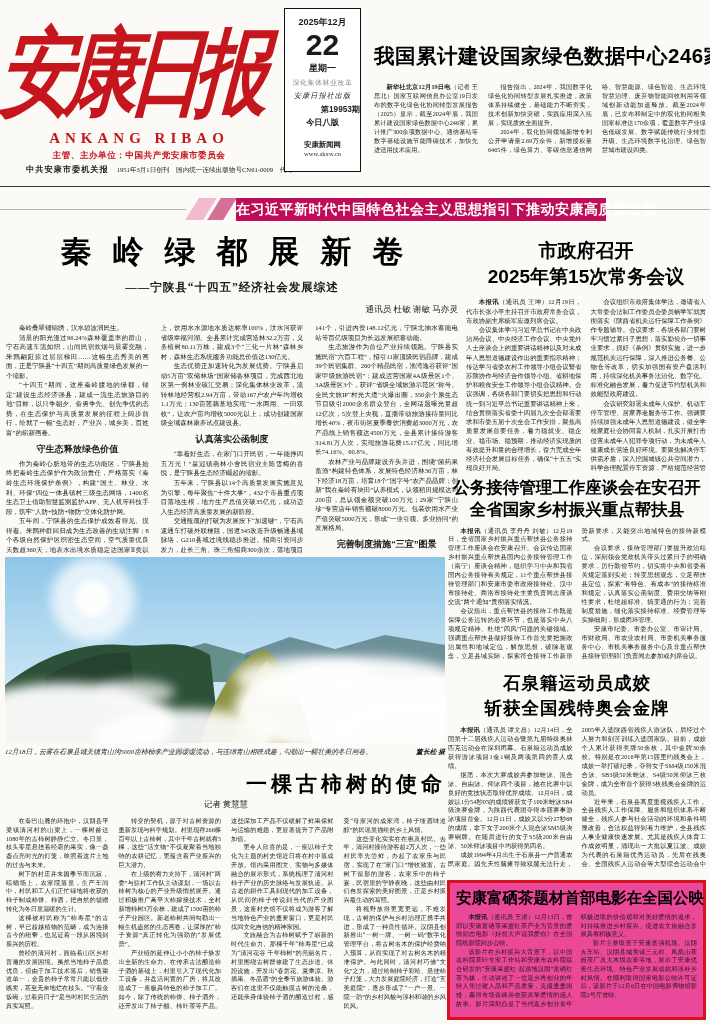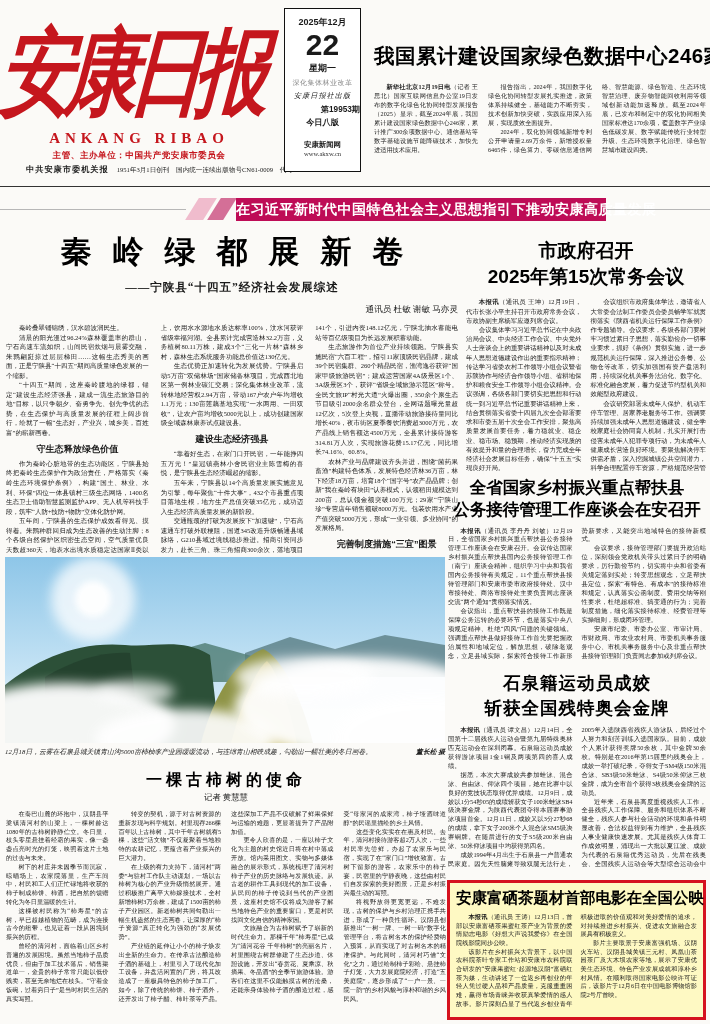--- a/index.html
+++ b/index.html
@@ -85,36 +85,36 @@
 
   
   .athlete{position:absolute;left:448px;top:671px;width:258px;height:206px;}
   .athlete .hl{text-align:center;font-family:"Liberation Sans",sans-serif;font-weight:900;
     font-size:17.5px;line-height:1.4;letter-spacing:1px;white-space:nowrap;color:#000;}
   .athlete .story-body{margin-top:6px;height:146px;column-count:2;column-gap:9px;
     font-size:6.3px;line-height:1.42;}
 
   
   .movie{position:absolute;left:447px;top:880px;width:259px;height:140px;border:3.5px solid #d5121e;
-    background:#fef9c3;padding:5px 6px;}
+    background:#ec4899;padding:5px 6px;}
   .movie .hl{text-align:center;font-family:"Liberation Sans",sans-serif;font-weight:900;
     font-size:15.5px;white-space:nowrap;color:#000;}
   .movie .story-body{margin-top:4px;height:100px;column-count:2;column-gap:8px;
     font-size:6.2px;line-height:1.4;}
 
   
   .photo-block{position:absolute;left:5px;top:557px;width:440px;}
   .photo-frame{width:440px;height:186px;overflow:hidden;background:#bfe0f2;}
   .photo-caption{display:flex;justify-content:space-between;margin-top:4px;font-size:6.8px;
     font-style:italic;color:#222;}
   .photo-caption .credit{font-weight:bold;white-space:nowrap;margin-left:8px;}
 
   
   .persimmon{position:absolute;left:6px;top:762px;width:440px;height:260px;}
-  .persimmon h2{margin:8px 0 0;text-align:center;font-size:16px;font-weight:bold;
+  .persimmon h2{margin:8px 0 0;text-align:right;font-size:21px;font-weight:bold;
     letter-spacing:4px;color:#000;}
   .persimmon .byline{text-align:center;font-size:8.4px;margin-top:1px;color:#222;}
   .persimmon .story-body{margin-top:7px;height:200px;column-count:4;column-gap:10px;
     font-size:6.2px;line-height:1.42;}
 </style>
 </head>
 <body>
 
 <div class="page" data-interactable="false">
 
@@ -161,21 +161,21 @@
     <div class="dek" data-interactable="false">——宁陕县“十四五”经济社会发展综述</div>
     <div class="byline" data-interactable="false">通讯员 杜敏 谢敏 马亦灵</div>
     <div class="story-body" data-interactable="false">
         <div class="it-p" data-interactable="false">秦岭叠翠铺锦绣，汉水碧波润民生。</div>
         <div class="it-p" data-interactable="false">清晨的阳光漫过96.24%森林覆盖率的群山，宁石高速车流如织，山间民宿炊烟与晨雾交融，朱鹮翩跹掠过层层梯田……这幅生态秀美的画面，正是宁陕县“十四五”期间高质量绿色发展的一个缩影。</div>
         <div class="it-p" data-interactable="false">“十四五”期间，这座秦岭腹地的绿都，锚定“建设生态经济强县，建成一流生态旅游目的地”目标，以只争朝夕、奋勇争先、创先争优的态势，在生态保护与高质量发展的征程上阔步前行，绘就了一幅“生态好，产业兴，城乡美，百姓富”的崭新画卷。</div>
         <div class="it-h" data-interactable="false">守生态释放绿色价值</div>
         <div class="it-p" data-interactable="false">作为秦岭心脏地带的生态功能区，宁陕县始终把秦岭生态保护作为政治责任，严格落实《秦岭生态环境保护条例》，构建“国土、林业、水利、环保”四位一体县镇村三级生态网络，1400名生态卫士借助智慧监测监护APP、无人机等科技手段，筑牢“人防+技防+物防”立体化防护网。</div>
         <div class="it-p" data-interactable="false">五年间，宁陕县的生态保护成效看得见、摸得着。朱鹮种群回归成为生态改善的生动注脚；8个各级自然保护区织密生态空间，空气质量优良天数超360天，地表水出境水质稳定达国家Ⅱ类以上，饮用水水源地水质达标率100%，汶水河获评省级幸福河湖。全县累计完成营造林32.2万亩，义务植树80.11万株，建成3个“三化一片林”森林乡村，森林生态系统服务功能总价值达130亿元。</div>
         <div class="it-p" data-interactable="false">生态优势正加速转化为发展优势。宁陕县启动5万亩“双储林场”国家储备林项目，完成西北地区第一例林业碳汇交易；深化集体林业改革，流转林地经营权2.94万亩，带动167户农户年均增收1.1万元；130亩莲藕基地实现“一水两用、一田双收”，让农户亩均增收5000元以上，成功创建国家级全域森林康养试点建设县。</div>
-        <div class="it-h" data-interactable="false">建设生态经济强县</div>
+        <div class="it-h" data-interactable="false">认真落实公函制度</div>
         <div class="it-p" data-interactable="false">“靠着好生态，在家门口开民宿，一年能挣四五万元！”皇冠镇燕林小舍民宿业主陈雪梅的喜悦，是宁陕县生态经济崛起的缩影。</div>
         <div class="it-p" data-interactable="false">五年来，宁陕县以14个高质量发展实施意见为引擎，每年聚焦“十件大事”，432个市县重点项目落地生根，地方生产总值突破35亿元，成功迈入生态经济高质量发展的新阶段。</div>
         <div class="it-p" data-interactable="false">交通瓶颈的打破为发展按下“加速键”，宁石高速通车打破外联梗阻，国道345改造升级畅通县域脉络，G210县域过境线稳步推进。招商引资同步发力，赴长三角、珠三角招商300余次，落地项目141个，引进内资148.12亿元，宁陕北抽水蓄能电站等百亿级项目为长远发展积蓄动能。</div>
         <div class="it-p" data-interactable="false">生态旅游作为首位产业持续领跑。宁陕县实施民宿“六百工程”，招引11家顶级民宿品牌，建成39个民宿集群、260个精品民宿，渔湾逸谷获评“国家甲级旅游民宿”；建成运营国家4A级景区1个、3A级景区3个，获评“省级全域旅游示范区”称号。全民文旅IP“村光大道”火爆出圈，350余个原生态节目吸引2000余名群众登台，全网话题曝光量超12亿次，5次登上央视，直播带动旅游接待量同比增长40%，夜市街区夏季餐饮消费超3000万元，农产品线上销售额达4500万元，全县累计接待游客314.81万人次，实现旅游花费15.17亿元，同比增长74.16%、60.8%。</div>
         <div class="it-p" data-interactable="false">农林产业与品牌建设齐头并进，围绕“菌药果畜渔”构建特色体系，发展特色经济林36万亩，林下经济18万亩，培育18个“国字号”农产品品牌；创新“我在秦岭有块田”认养模式，认领稻田规模达到200亩，总认领金额突破100万元；29家“宁陕山珍”专营店年销售额破8000万元。包装饮用水产业产值突破5000万元，形成“一业引领、多业协同”的发展格局。</div>
         <div class="it-h" data-interactable="false">完善制度措施“三宜”图景</div>
       </div>
   </div>
 
   <div class="gov" data-interactable="false">
@@ -183,22 +183,22 @@
     <div class="hl" data-interactable="false">2025年第15次常务会议</div>
     <div class="story-body" data-interactable="false">
         <div class="it-p" data-interactable="false"><b>本报讯</b>（通讯员 王坤）12月19日，代市长张小平主持召开市政府常务会议，市政协副主席杨军应邀列席会议。</div>
         <div class="it-p" data-interactable="false">会议集体学习习近平总书记在中央政治局会议、中央经济工作会议、中央党外人士座谈会上的重要讲话精神以及对未成年人思想道德建设作出的重要指示精神；传达学习省委农村工作领导小组会议暨省苏陕协作与经济合作领导小组、省耕地保护和粮食安全工作领导小组会议精神。会议强调，各级各部门要切实把思想和行动统一到习近平总书记重要讲话精神上来，结合贯彻落实省委十四届九次全会部署要求和市委五届十次全会工作安排，聚焦高质量发展首要任务，着力稳就业、稳企业、稳市场、稳预期，推动经济实现质的有效提升和量的合理增长，奋力完成全年经济社会发展目标任务，确保“十五五”实现良好开局。</div>
         <div class="it-p" data-interactable="false">会议组织市政府集体学法，邀请省人大常委会法制工作委员会委员畅学军就贯彻落实《陕西省机关运行保障工作条例》作专题辅导。会议要求，各级各部门要树牢习惯过紧日子思想，落实勤俭办一切事业要求，抓好《条例》贯彻实施，进一步规范机关运行保障，深入推进公务餐、公物仓等改革，切实加强国有资产盘活利用，持续深化机关事务法治化、数字化、标准化融合发展，着力促进节约型机关和效能型政府建设。</div>
         <div class="it-p" data-interactable="false">会议研究部署未成年人保护、机动车停车管理、居家养老服务等工作。强调要持续加强未成年人思想道德建设，健全学校家庭社会协同育人机制，扎实开展打击侵害未成年人犯罪专项行动，为未成年人健康成长营造良好环境。要聚焦解决停车供需矛盾，深入挖掘城镇公共空间潜力，科学合理配置停车资源，严格规范经营管理和停车秩序，更好满足群众合理停车需求。要积极应对人口老龄化，坚持以居家老年人服务需求为导向，充分激发政府、市场、社会、家庭等多元主体的积极性，不断优化资源配置，配套完善服务供给体系，促进养老服务高质量发展。会议还研究了其他事项。</div>
       </div>
   </div>
 
   <div class="reception" data-interactable="false">
+    <div class="hl" data-interactable="false">公务接待管理工作座谈会在安召开</div>
     <div class="hl" data-interactable="false">全省国家乡村振兴重点帮扶县</div>
-    <div class="hl" data-interactable="false">公务接待管理工作座谈会在安召开</div>
     <div class="story-body" data-interactable="false">
         <div class="it-p" data-interactable="false"><b>本报讯</b>（通讯员 李丹丹 刘敏）12月19日，全省国家乡村振兴重点帮扶县公务接待管理工作座谈会在安康召开。会议传达国家乡村振兴重点帮扶县国内公务接待管理工作（南宁）座谈会精神，组织学习中央和我省国内公务接待有关规定，11个重点帮扶县接待管理部门和安康市委市政府接待处、汉中市接待处、商洛市接待处主要负责同志座谈交流“两个通知”贯彻落实情况。</div>
         <div class="it-p" data-interactable="false">会议指出，重点帮扶县的接待工作既是保障公务运转的必要环节，也是落实中央八项规定精神、杜绝“四风”问题的关键领域。强调重点帮扶县做好接待工作首先要把握政治属性和地域定位，解放思想，破除老观念，立足县域实际，探索符合接待工作新形势新要求，又能突出地域特色的接待新模式。</div>
         <div class="it-p" data-interactable="false">会议要求，接待管理部门要提升政治站位，深刻领会党政机关带头过紧日子的明确要求，厉行勤俭节约，切实将中央和省委有关规定落到实处；转变思想观念，立足帮扶县定位，探索“有特色、有成本”的接待标准和规定，认真落实公函制度、费用交纳等刚性要求，杜绝超标准、搞变通的行为；完善制度措施，细化落实接待标准、经费管理等实操细则，形成闭环管理。</div>
         <div class="it-p" data-interactable="false">安康市纪委、市委办公室、市审计局、市财政局、市农业农村局、市委机关事务服务中心、市机关事务服务中心及非重点帮扶县接待管理部门负责同志参加或列席会议。</div>
       </div>
   </div>
 
   <div class="photo-block" data-interactable="false">
     <div class="photo-frame" data-interactable="false">

